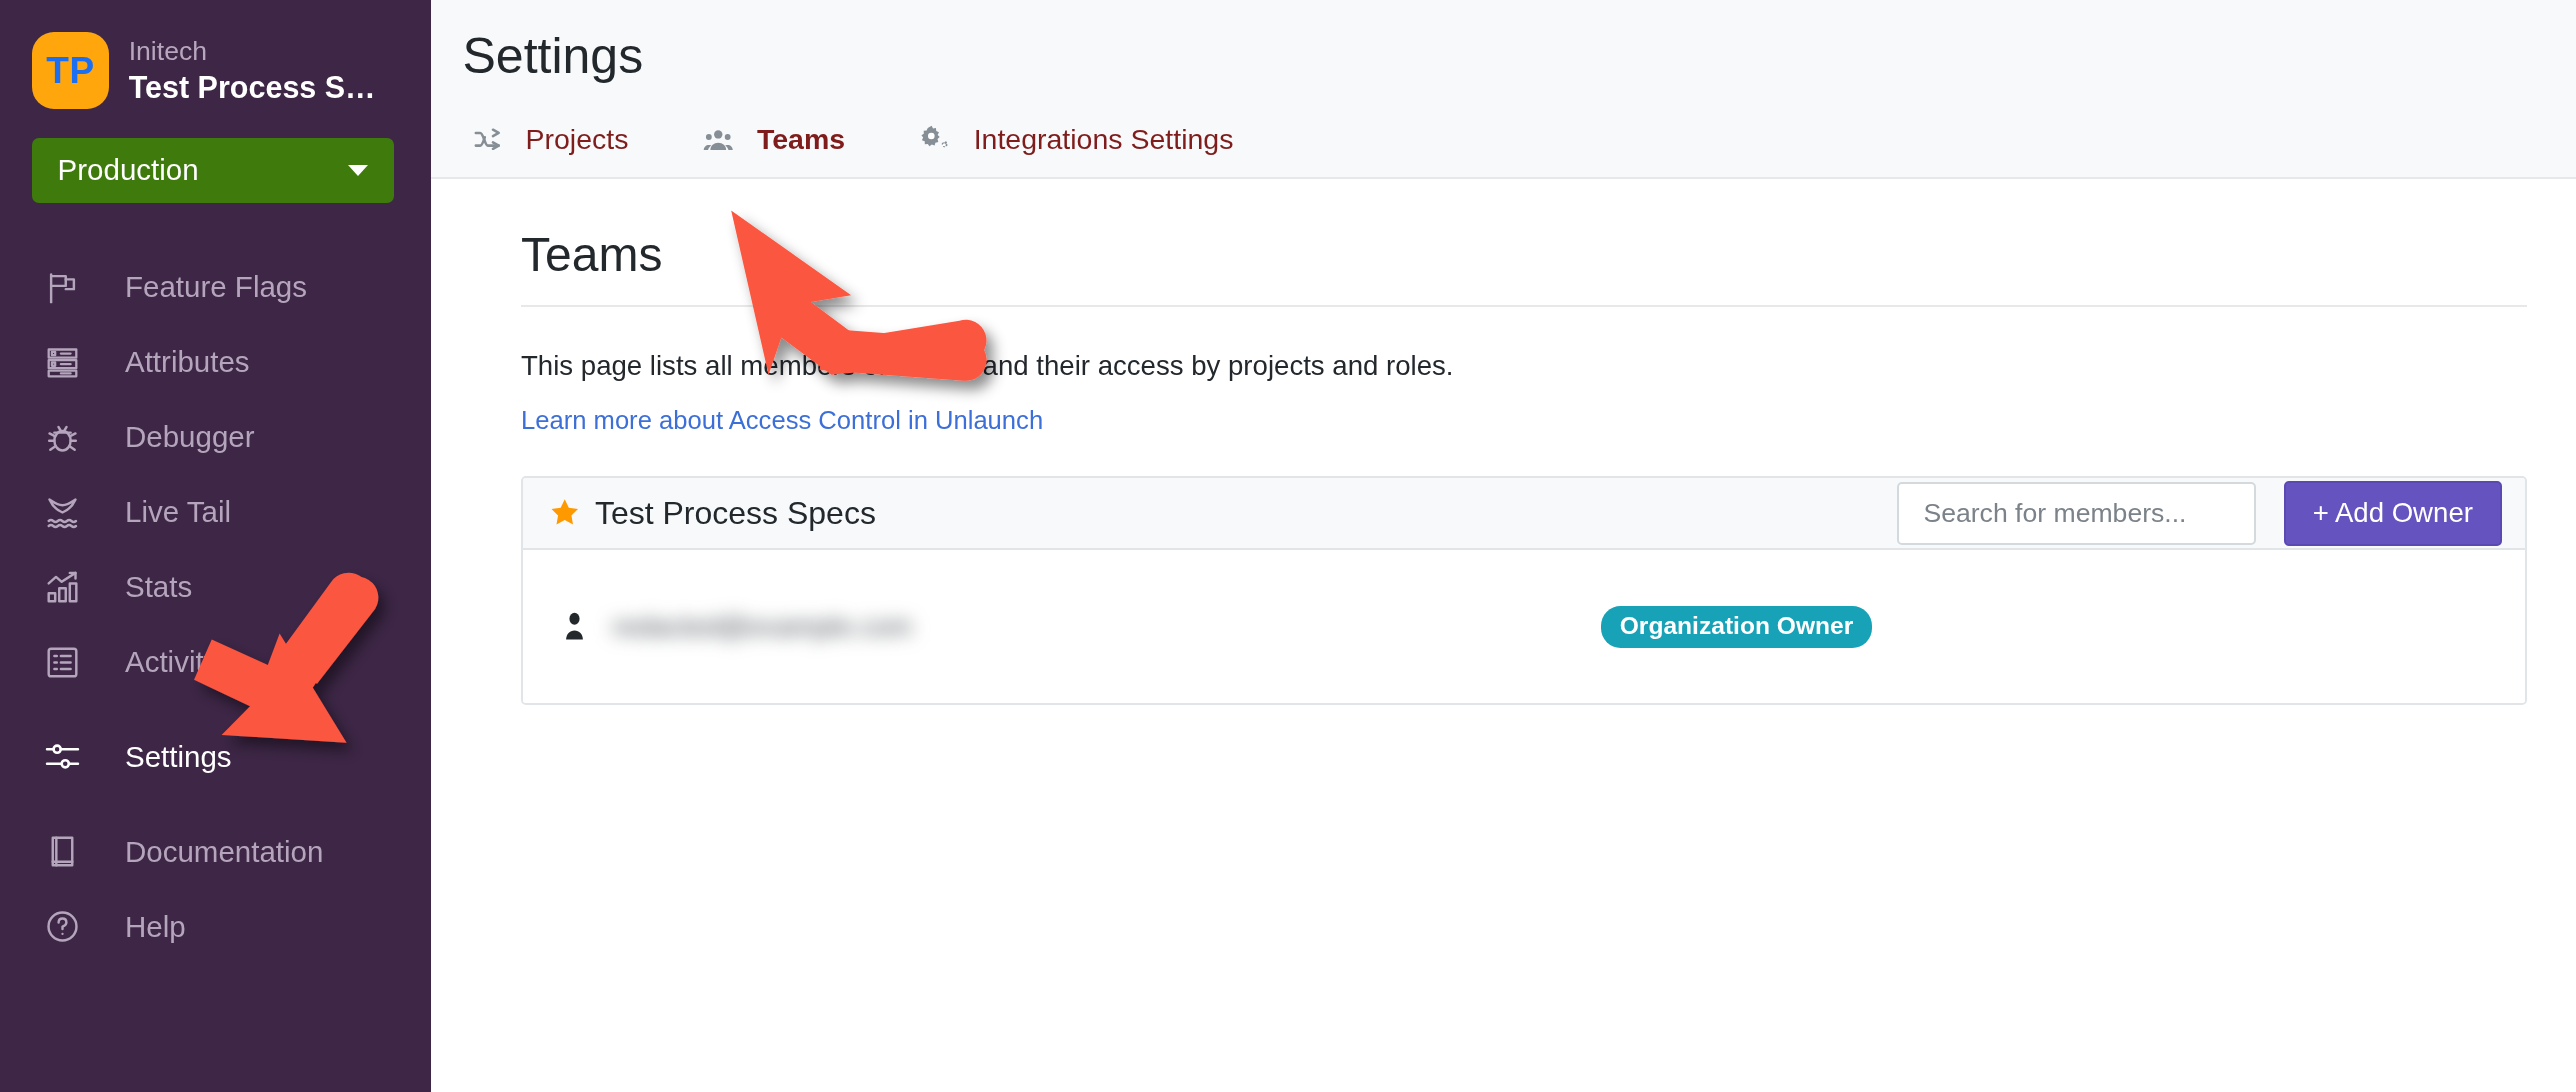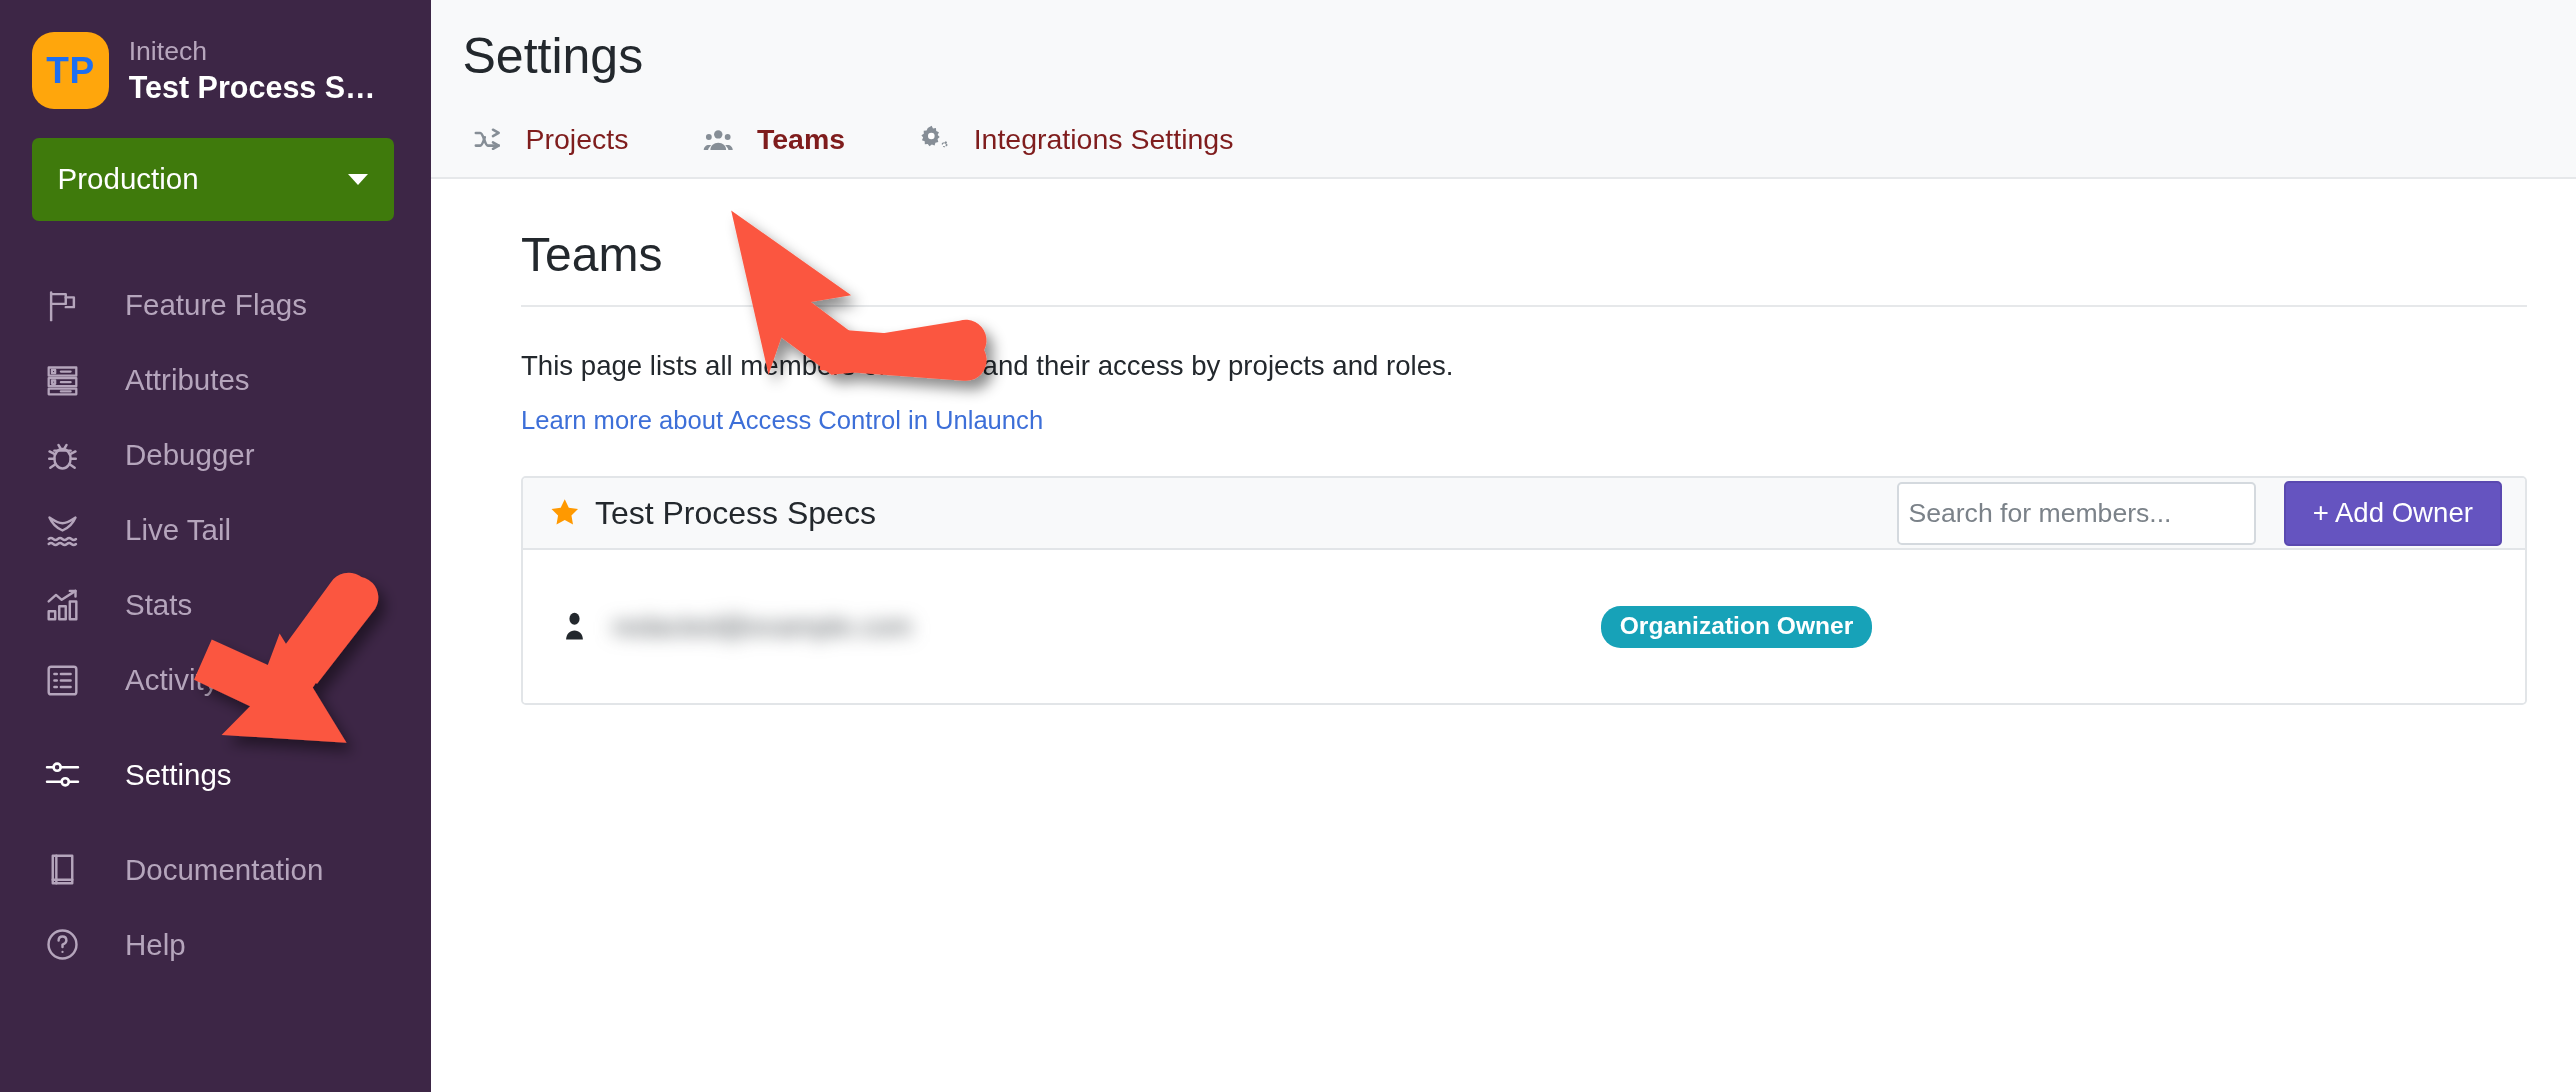--- a/index.html
+++ b/index.html
@@ -61,21 +61,21 @@
   .brand-project {
     font-size: 30.5px;
     color: #ffffff;
     font-weight: 700;
     line-height: 1.25;
     white-space: nowrap;
   }
 
   .env-select {
     margin: 28.5px 37px 0 32px;
-    height: 83px;
+    height: 65px;
     background: #3f7a0c;
     border-radius: 6.9px;
     display: flex;
     align-items: center;
     padding: 0 25.6px;
     position: relative;
   }
   .env-select-label {
     font-size: 29.5px;
     color: #ffffff;
@@ -238,21 +238,21 @@
   }
 
   .search-input {
     width: 359px;
     height: 63px;
     border: 2px solid #d4d9de;
     border-radius: 4.9px;
     background: #ffffff;
     font-size: 26.6px;
     color: #23282d;
-    padding: 0 9px;
+    padding: 0 24px;
     font-family: "Liberation Sans", sans-serif;
     outline: none;
   }
   .search-input::placeholder { color: #7b8289; }
 
   .add-member-btn {
     height: 65px;
     background: #6554c0;
     border: 2px solid #5a49b0;
     border-radius: 4.9px;

